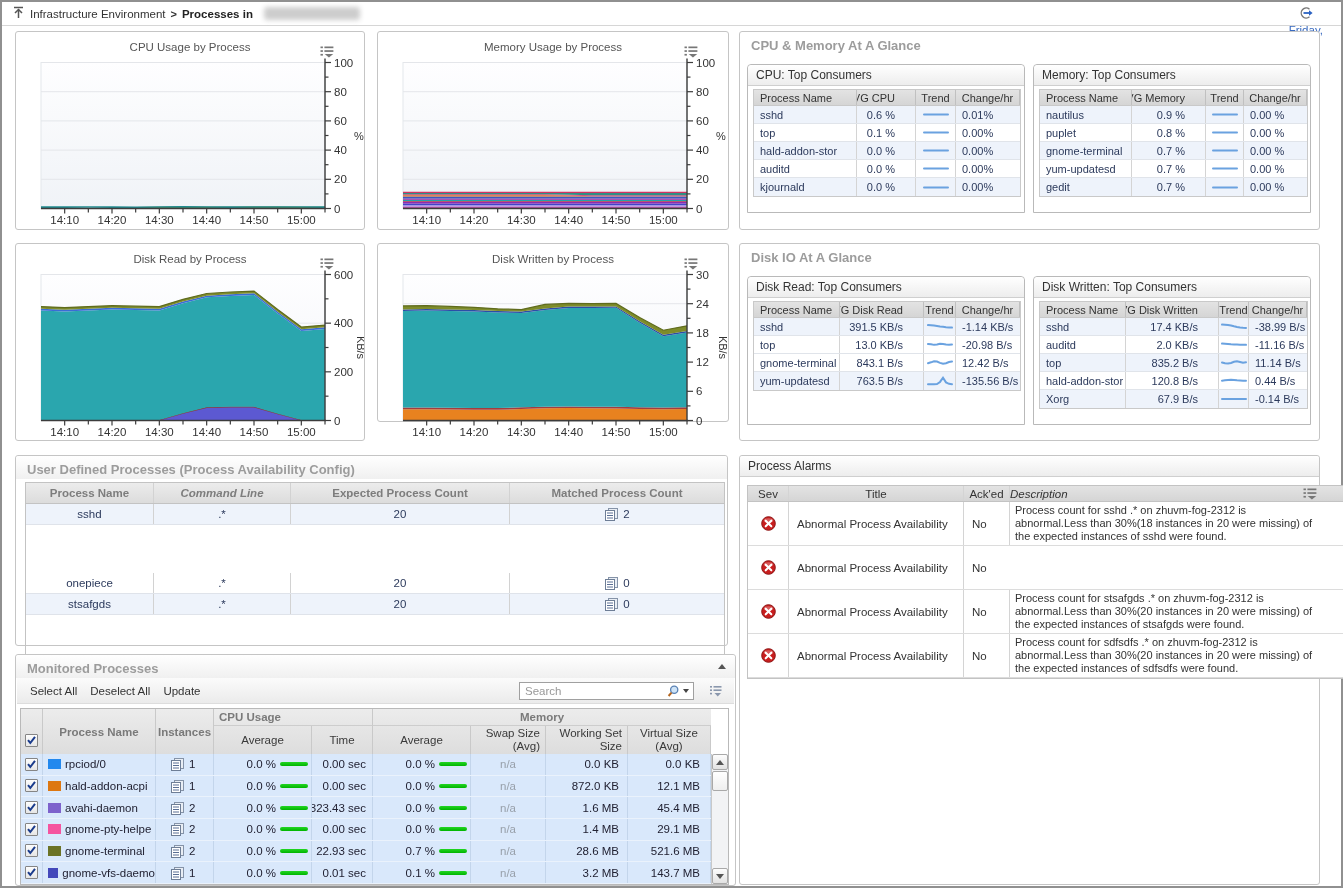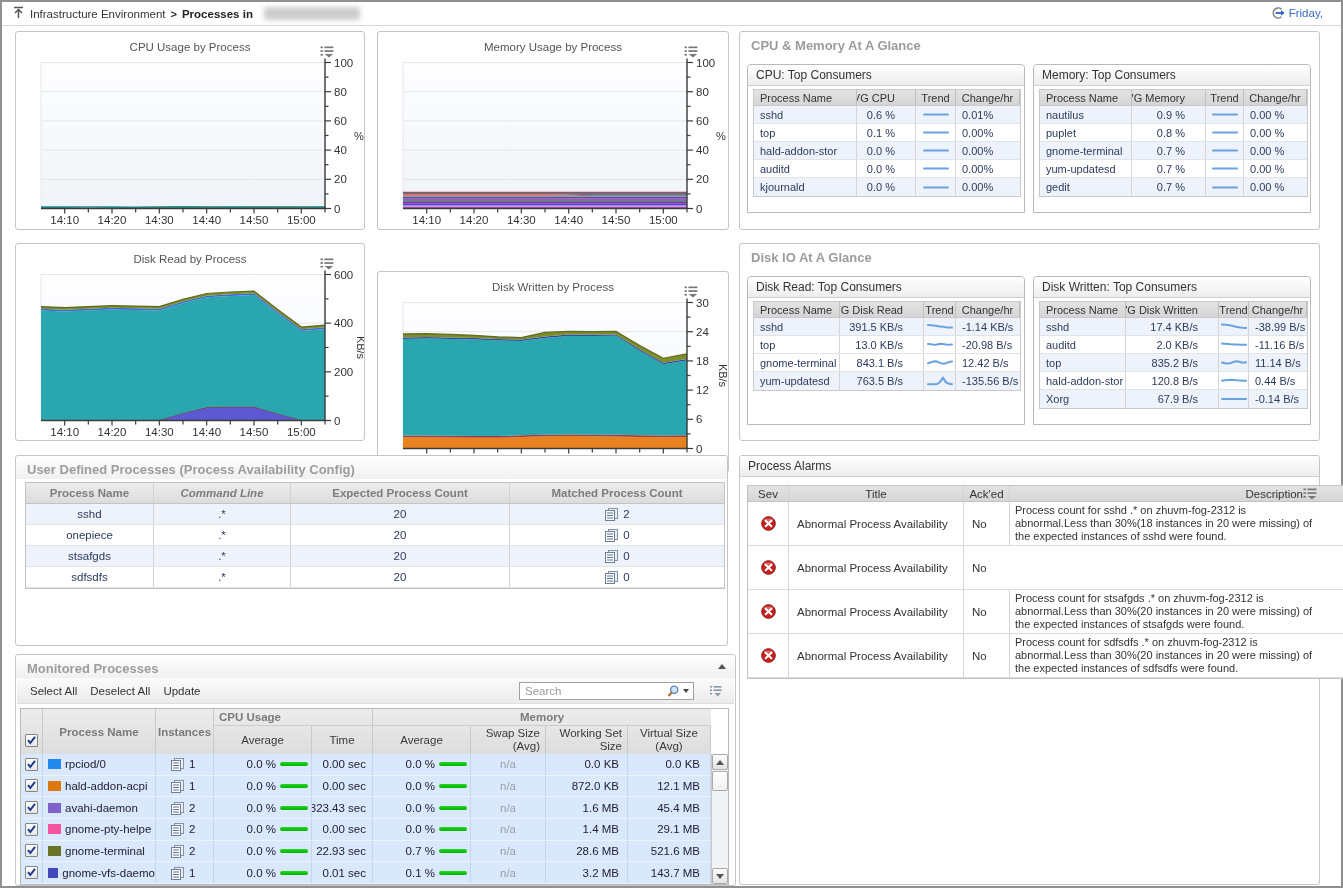--- a/index.html
+++ b/index.html
@@ -24,21 +24,21 @@
     border-bottom:1px solid #d6d6d6;
   }
   .crumb-wrap { position:absolute; left:10px; top:4px; display:flex; align-items:center; gap:5px; }
   .crumb-link { color:#333; }
   .crumb-sep { color:#333; font-weight:bold; font-size:11px; }
   .crumb-current { font-weight:bold; color:#222; }
   .blurbox {
     display:inline-block; width:96px; height:13px; border-radius:3px;
     background:#cdcdcd; filter:blur(2.5px); margin-left:6px;
   }
-  #timebar { position:absolute; right:18px; top:4px; display:flex; align-items:center; gap:4px; }
+  #timebar { position:absolute; right:18px; top:4px; display:flex; align-items:center; gap:4px;flex-direction:column; }
   #timebar span { color:#3a6bc0; }
   
   .panel {
     position:absolute; background:#fff;
     border:1px solid #c5c5c5; border-radius:3px;
   }
   .section-title {
     position:absolute; left:11px; top:6px;
     font-weight:bold; font-size:13px; color:#9c9c9c;
   }
@@ -92,21 +92,21 @@
     border-bottom:1px solid #c3c3c3;
     font-weight:bold; color:#7d7d7d;
   }
   .udd {
     display:flex; align-items:center; justify-content:center;
     border-right:1px solid #d2d2d2; overflow:hidden; white-space:nowrap;
   }
   .udd:last-child { border-right:none; }
   .udr.r { color:#2c3a5c; border-bottom:1px solid #dfe3ea; }
   .udr.odd { background:#eef3fb; }
-  .udr.even { background:#ffffff; }
+  .udr.even { background:#ffffff;margin-top:48px; }
   
   .altable { position:absolute; border:1px solid #c3c3c3; background:#fff; }
   .alr { display:flex; }
   .alr.h {
     background:linear-gradient(#e3e3e3,#d5d5d5);
     border-bottom:1px solid #c3c3c3; height:16px;
   }
   .alr.h .ald { color:#333; justify-content:center; }
   .ald {
     display:flex; align-items:center;
@@ -399,21 +399,21 @@
           <line x1="285.3333333333333" y1="176.5" x2="285.3333333333333" y2="181.5" stroke="#3c3c3c" stroke-width="1.2"></line>
           <line x1="309" y1="176.5" x2="309" y2="180.5" stroke="#3c3c3c" stroke-width="1.2"></line>
           <text x="48.66666666666667" y="192" fill="#333" font-size="11.5px" text-anchor="middle" font-family="Liberation Sans, sans-serif">14:10</text>
           <text x="96" y="192" fill="#333" font-size="11.5px" text-anchor="middle" font-family="Liberation Sans, sans-serif">14:20</text>
           <text x="143.33333333333331" y="192" fill="#333" font-size="11.5px" text-anchor="middle" font-family="Liberation Sans, sans-serif">14:30</text>
           <text x="190.66666666666666" y="192" fill="#333" font-size="11.5px" text-anchor="middle" font-family="Liberation Sans, sans-serif">14:40</text>
           <text x="238" y="192" fill="#333" font-size="11.5px" text-anchor="middle" font-family="Liberation Sans, sans-serif">14:50</text>
           <text x="285.3333333333333" y="192" fill="#333" font-size="11.5px" text-anchor="middle" font-family="Liberation Sans, sans-serif">15:00</text>
         </svg>
       </div>
-      <div class="panel" style="left: 375px; top: 241px; width: 352px; height: 202px; margin-top: 28px;">
+      <div class="panel" style="left: 375px; top: 241px; width: 352px; height: 179px;">
         <div class="chart-title">Disk Written by Process</div>
         <div class="chart-menu" style="right: 30px;"><svg width="14" height="14" viewBox="0 0 14 14">
             <rect x="0.5" y="1.5" width="2.4" height="1.7" fill="#777"></rect>
             <rect x="4.4" y="1.5" width="9" height="1.7" fill="#777"></rect>
             <rect x="0.5" y="5.2" width="2.4" height="1.7" fill="#777"></rect>
             <rect x="4.4" y="5.2" width="9" height="1.7" fill="#777"></rect>
             <rect x="0.5" y="8.9" width="2.4" height="1.7" fill="#777"></rect>
             <polygon points="4.7,8.9 13.2,8.9 8.95,12.6" fill="#777"></polygon>
           </svg></div>
         <svg class="chartsvg" width="350" height="196">
@@ -798,21 +798,21 @@
           <div class="ald" style="width: 41px;">
             <span style="flex: 1 1 0%; text-align: center;">Sev</span>
           </div>
           <div class="ald" style="width: 175px; align-items: center;">
             <span style="flex: 1 1 0%; text-align: center;">Title</span>
           </div>
           <div class="ald" style="width: 46px;">
             <span style="flex: 1 1 0%; text-align: center;">Ack'ed</span>
           </div>
           <div class="ald" style="width: 310px;">
-            <span style="flex: 1 1 0%; text-align: right;">Description</span>
+            <span style="flex: 1 1 0%; text-align: left; font-style: italic;">Description</span>
             <span style="margin-right: 3px; display: flex; align-items: center;">
               <svg width="14" height="14" viewBox="0 0 14 14">
                 <rect x="0.5" y="1.5" width="2.4" height="1.7" fill="#777"></rect>
                 <rect x="4.4" y="1.5" width="9" height="1.7" fill="#777"></rect>
                 <rect x="0.5" y="5.2" width="2.4" height="1.7" fill="#777"></rect>
                 <rect x="4.4" y="5.2" width="9" height="1.7" fill="#777"></rect>
                 <rect x="0.5" y="8.9" width="2.4" height="1.7" fill="#777"></rect>
                 <polygon points="4.7,8.9 13.2,8.9 8.95,12.6" fill="#777"></polygon>
               </svg>
             </span>

